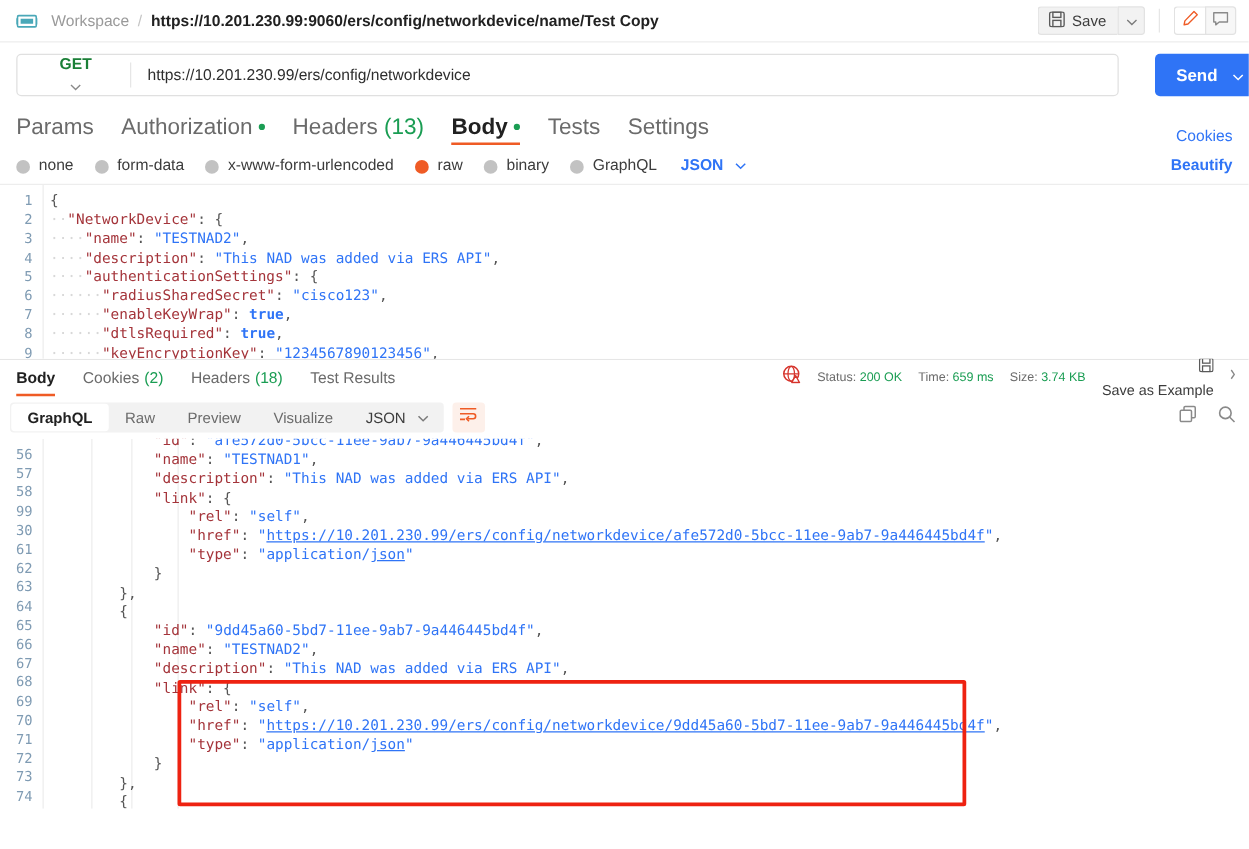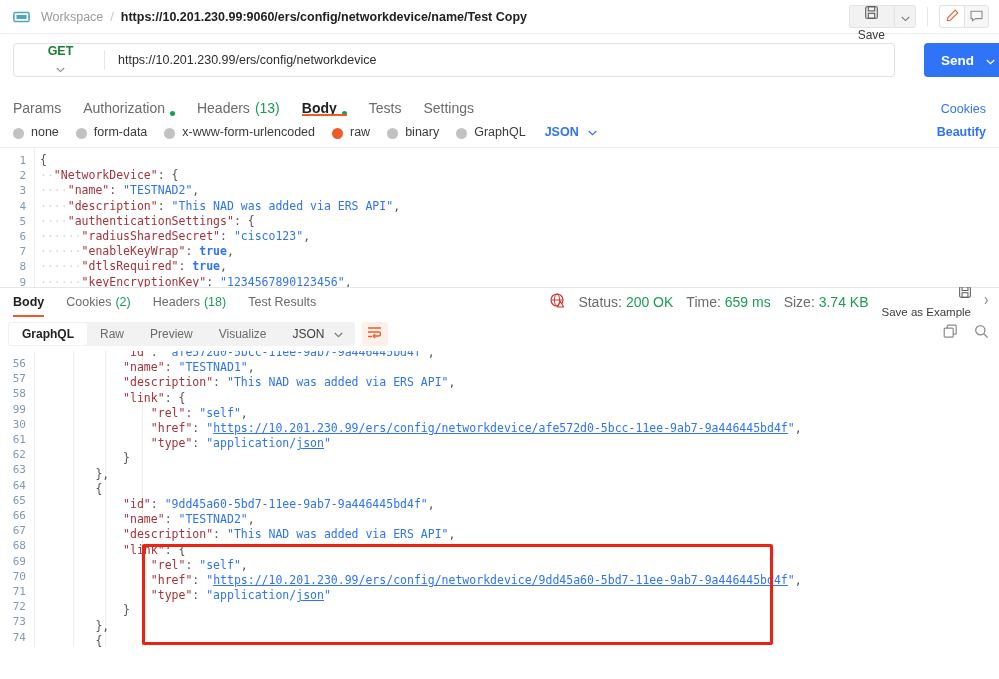--- a/index.html
+++ b/index.html
@@ -22,21 +22,21 @@
   .crumb-ws { font-size: 12.5px; color: #9a9a9a; }
   .crumb-sep { font-size: 12.5px; color: #c4c4c4; margin: 0 7px; }
   .crumb-cur { font-size: 12.5px; color: #212121; font-weight: bold; }
   .topbar-spacer { flex: 1; }
 
   .save-btn {
     display: flex; align-items: center; gap: 6px;
     height: 23px; padding: 0 9px 0 8px;
     background: #f2f2f2; border: 1px solid #e2e2e2;
     border-radius: 3px 0 0 3px; border-right: none;
-    font-size: 12px; color: #3c3c3c; cursor: pointer; flex-direction: column;
+    font-size: 12px; color: #3c3c3c; cursor: pointer;
   }
   .save-caret {
     width: 22px; height: 23px; background: #f2f2f2;
     border: 1px solid #e2e2e2; border-radius: 0 3px 3px 0;
     display: flex; align-items: center; justify-content: center;
     cursor: pointer;
   }
   .topbar-div { width: 1px; height: 19px; background: #e6e6e6; margin: 0 11px; }
   .icon-btn {
     width: 25px; height: 23px; border: 1px solid #e2e2e2; background: #f7f7f7;
@@ -71,22 +71,22 @@
     cursor: pointer; white-space: nowrap;
   }
   .send-holder { position: relative; width: 91px; height: 34px; }
 
   
   .reqtabs {
     display: flex; align-items: flex-end; gap: 0;
     padding: 0 13px; height: 30px; position: relative;
   }
   .rtab {
-    display: flex; align-items: flex-end; gap: 5px;
-    font-size: 14px; color: #6b6b6b; cursor: pointer;
+    display: flex; align-items: center; gap: 5px;
+    font-size: 18px; color: #6b6b6b; cursor: pointer;
     height: 30px; padding: 0 11px; position: relative;
   }
   .rtab:first-child { padding-left: 0; }
   .rtab.active { color: #212121; font-weight: bold; }
   .rtab.active::after {
     content: ""; position: absolute; left: 11px; right: 11px; bottom: 0;
     height: 2px; background: #ef5b25;
   }
   .dot { width: 5px; height: 5px; border-radius: 50%; background: #1a9d53; }
   .cnt { color: #1a9d53; }
@@ -139,21 +139,21 @@
   .rsp-tab {
     font-size: 12.5px; color: #6b6b6b; cursor: pointer; margin-right: 22px;
     position: relative; height: 29px; display: flex; align-items: center; gap: 4px;
   }
   .rsp-tab.active { color: #212121; font-weight: bold; }
   .rsp-tab.active::after {
     content: ""; position: absolute; left: 0; right: 0; bottom: 0;
     height: 2px; background: #ef5b25;
   }
   .meta { margin-left: auto; display: flex; align-items: center; gap: 13px; }
-  .meta-item { font-size: 14px; color: #6b6b6b; white-space: nowrap; }
+  .meta-item { font-size: 10px; color: #6b6b6b; white-space: nowrap; }
   .meta-item b { color: #1a9d53; font-weight: normal; }
   .sve { display: flex; align-items: flex-end; gap: 6px; font-size: 11.5px; color: #3c3c3c; cursor: pointer; flex-direction: column; }
 
   .resptool {
     display: flex; align-items: center; height: 35px;
     padding: 0 10px 0 8px; gap: 0;
   }
   .seg {
     display: flex; align-items: center; background: #f2f2f2;
     border-radius: 3px; height: 24px; padding: 0 1px;

